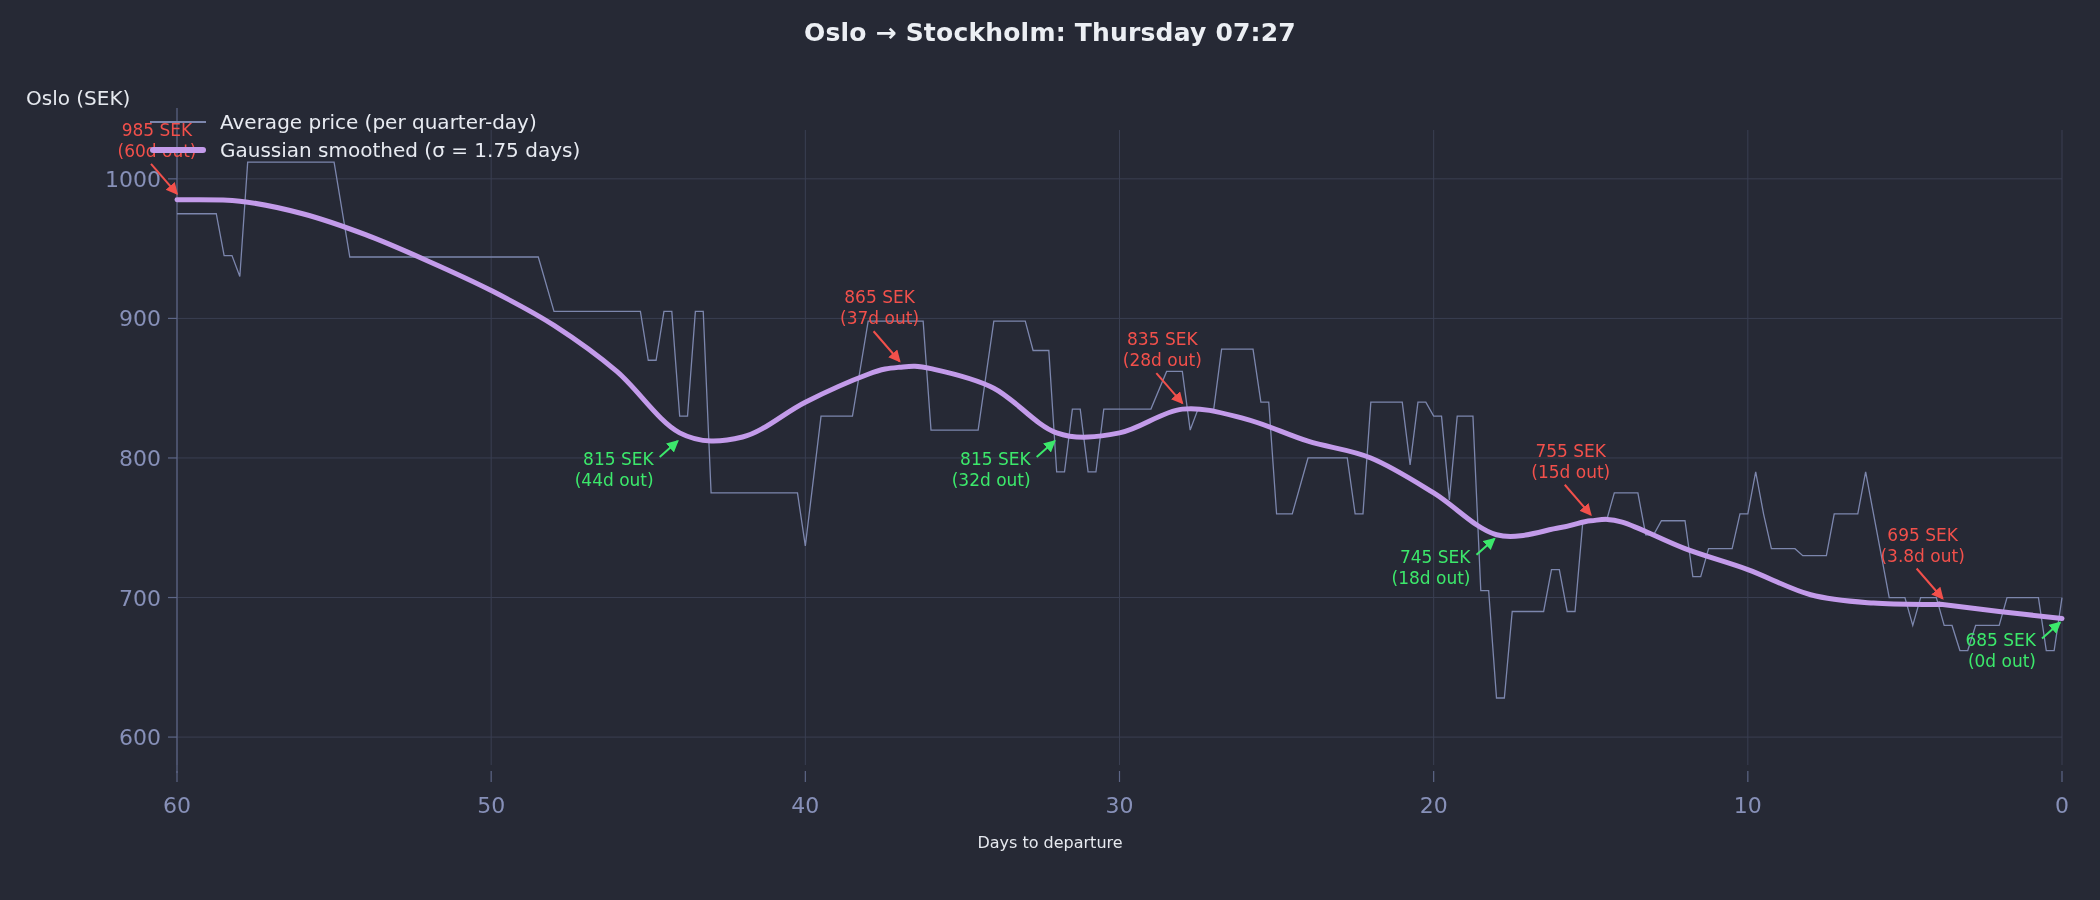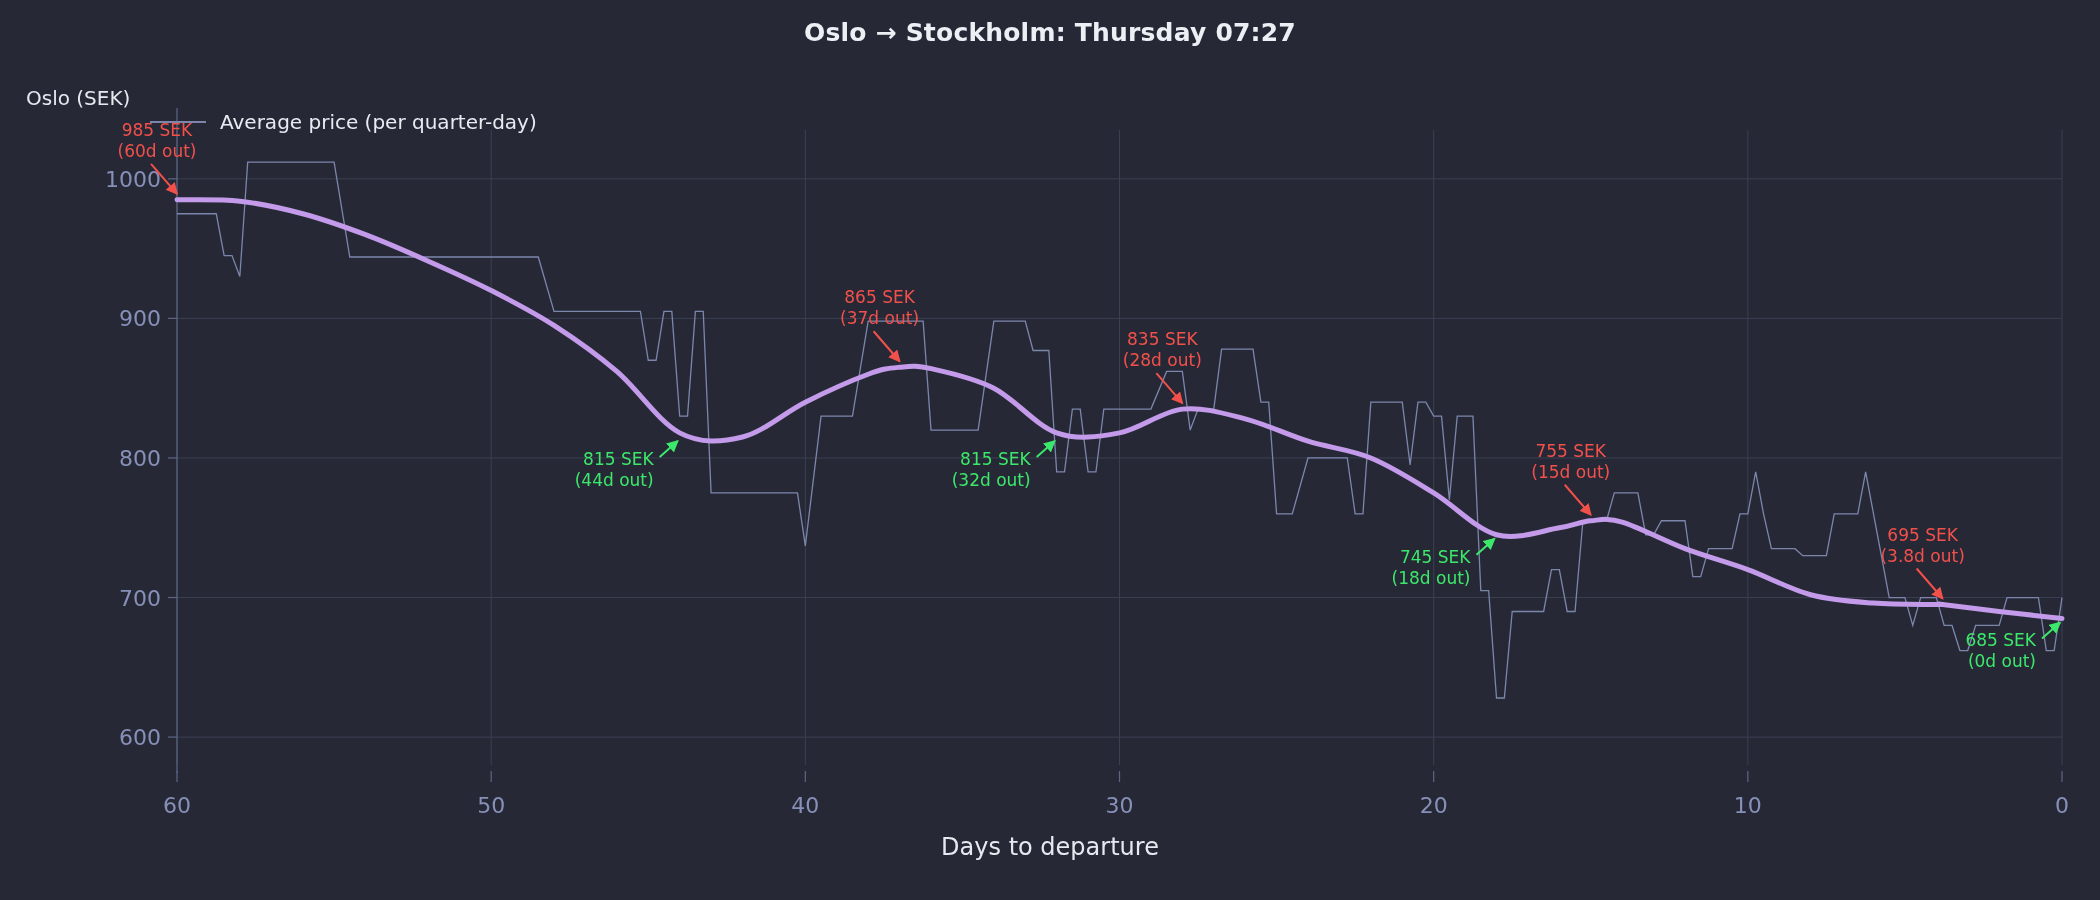--- a/index.html
+++ b/index.html
@@ -12,21 +12,21 @@
   #stage{position:absolute;inset:0;width:2100px;height:900px;}
   #chart-title{
     position:absolute;top:18px;left:0;width:2100px;text-align:center;
     font-size:25px;font-weight:bold;color:#eceff4;letter-spacing:.2px;
   }
   #ylabel{
     position:absolute;left:26px;top:86px;font-size:20px;color:#e6e9ef;
   }
   #xlabel{
     position:absolute;left:0;top:833px;width:2100px;text-align:center;
-    font-size:24px;color:#e6e9ef;
+    font-size:16px;color:#e6e9ef;
   }
   svg.plot{position:absolute;left:0;top:0;}
   .ytick,.xtick{fill:#8790b8;font-size:22px;font-family:"DejaVu Sans","Liberation Sans",sans-serif;}
   .ytick{text-anchor:end;}
   .xtick{text-anchor:middle;}
   .ann-red{fill:#f2504b;font-size:17px;font-family:"DejaVu Sans","Liberation Sans",sans-serif;}
   .ann-green{fill:#3ce86b;font-size:17px;font-family:"DejaVu Sans","Liberation Sans",sans-serif;}
   #legend{
     position:absolute;left:150px;top:108px;text-align:center;
   }
@@ -149,15 +149,19 @@
           <text x="2036" y="667.4615384615385" class="ann-green" text-anchor="end">(0d out)</text>
         </g>
       </g>
   </svg>
 
   <div id="legend">
     <div class="leg-row">
       <span class="leg-swatch leg-raw"></span>
       <span class="leg-text">Average price (per quarter-day)</span>
     </div>
+    <div class="leg-row">
+      <span class="leg-swatch leg-smooth"></span>
+      <span class="leg-text">Gaussian smoothed (σ = 1.75 days)</span>
+    </div>
   </div>
 
 </div>
 
 </body></html>

